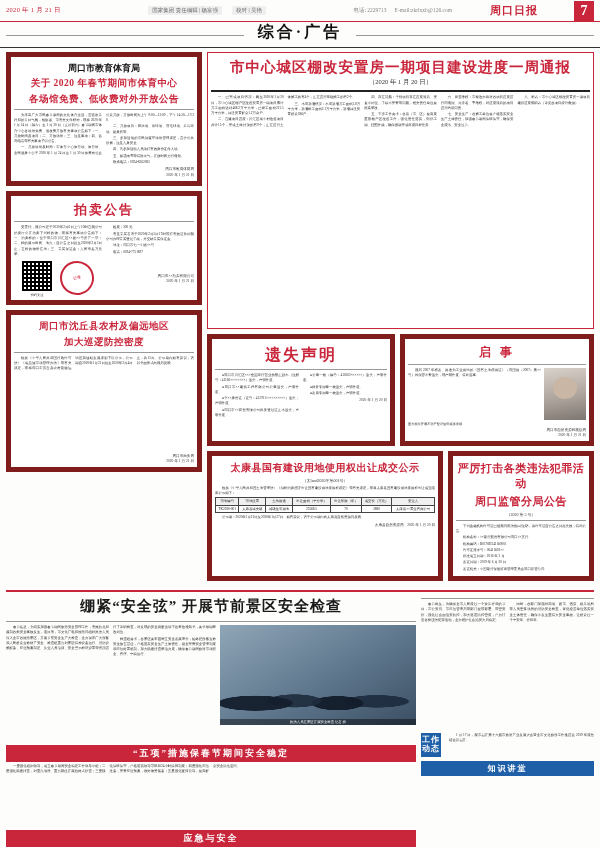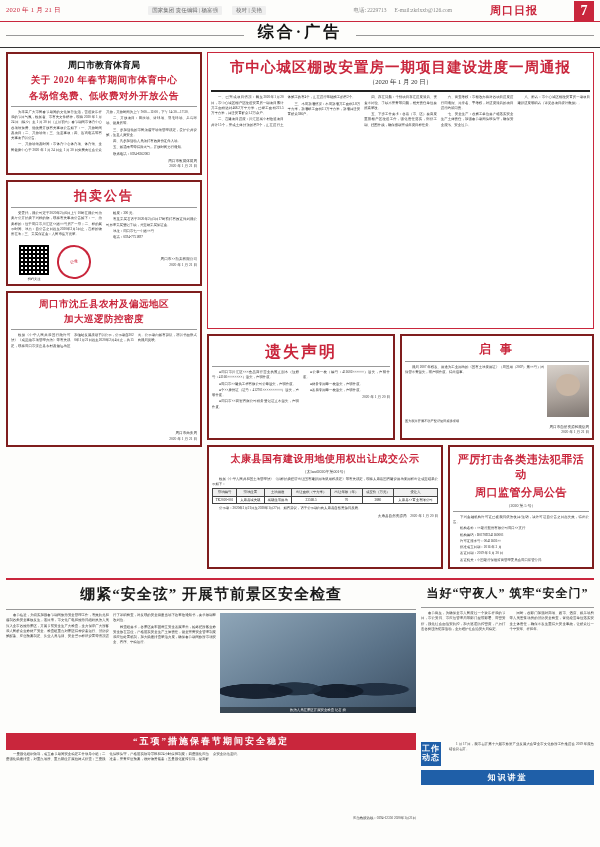--- a/index.html
+++ b/index.html
@@ -79,21 +79,21 @@
   }
 
   
   .body-wrap { padding: 4px 6px 0 6px; }
   .row { display: flex; gap: 5px; }
 
   .colL { width: 196px; }
   .colR { flex: 1; }
 
   .box {
-    border: 2px solid #7f1d1d;
+    border: 5px solid #7f1d1d;
     padding: 3px;
     margin-bottom: 5px;
     background: #fff;
   }
   .box.red { border: 1px solid #c9263c; }
 
   .hdr-red {
     color: #c9263c;
     font-weight: bold;
     text-align: center;
@@ -442,25 +442,25 @@
             <div class="photo b" style="height:100px">
               <div class="fig"></div>
               <div class="cap">执法人员在景区开展安全检查 记者 摄</div>
             </div>
           </div>
         </div>
         <div class="banner">“五项”措施保春节期间安全稳定</div>
         <div class="tinytext t4" style="height:64px;overflow:hidden">
           <p>一是强化组织领导，成立春节期间安全稳定工作领导小组；二是强化隐患排查，对重点场所、重点部位开展拉网式排查；三是强化值班值守，严格落实领导带班和24小时值班制度；四是强化应急准备，完善应急预案，做好物资储备；五是强化宣传引导，提高群众安全防范意识。</p>
         </div>
+        <div class="banner" style="background:#c9263c;margin-top:2px">应急与安全</div>
         <div style="font-size:3.4px;text-align:right;color:#333">应急救援热线：0394-12350 2020年1月21日</div>
       </div>
 
       <div style="flex:1">
-        <div class="feature-hdr" style="font-size:12px">当好“守夜人” 筑牢“安全门”</div>
         <div class="rule"></div>
         <div class="tinytext t2" style="height:128px;overflow:hidden">
           <p>春节将至，为确保全市人民度过一个欢乐祥和的节日，市公安局、市应急管理局等部门提前部署、周密安排，强化社会面治安防控，加大巡逻防控密度，严厉打击各类违法犯罪活动，全力维护社会治安大局稳定。</p>
           <p>同时，各部门加强对商场、超市、酒店、娱乐场所等人员密集场所的消防安全检查，督促经营单位落实安全主体责任，确保不发生重特大安全事故，让群众过一个平安年、祥和年。</p>
         </div>
         <div style="display:flex;gap:8px;margin-top:3px;align-items:stretch">
           <div class="sidetab">
             <span>工作动态</span>
           </div>
           <div class="tinytext" style="flex:1">

